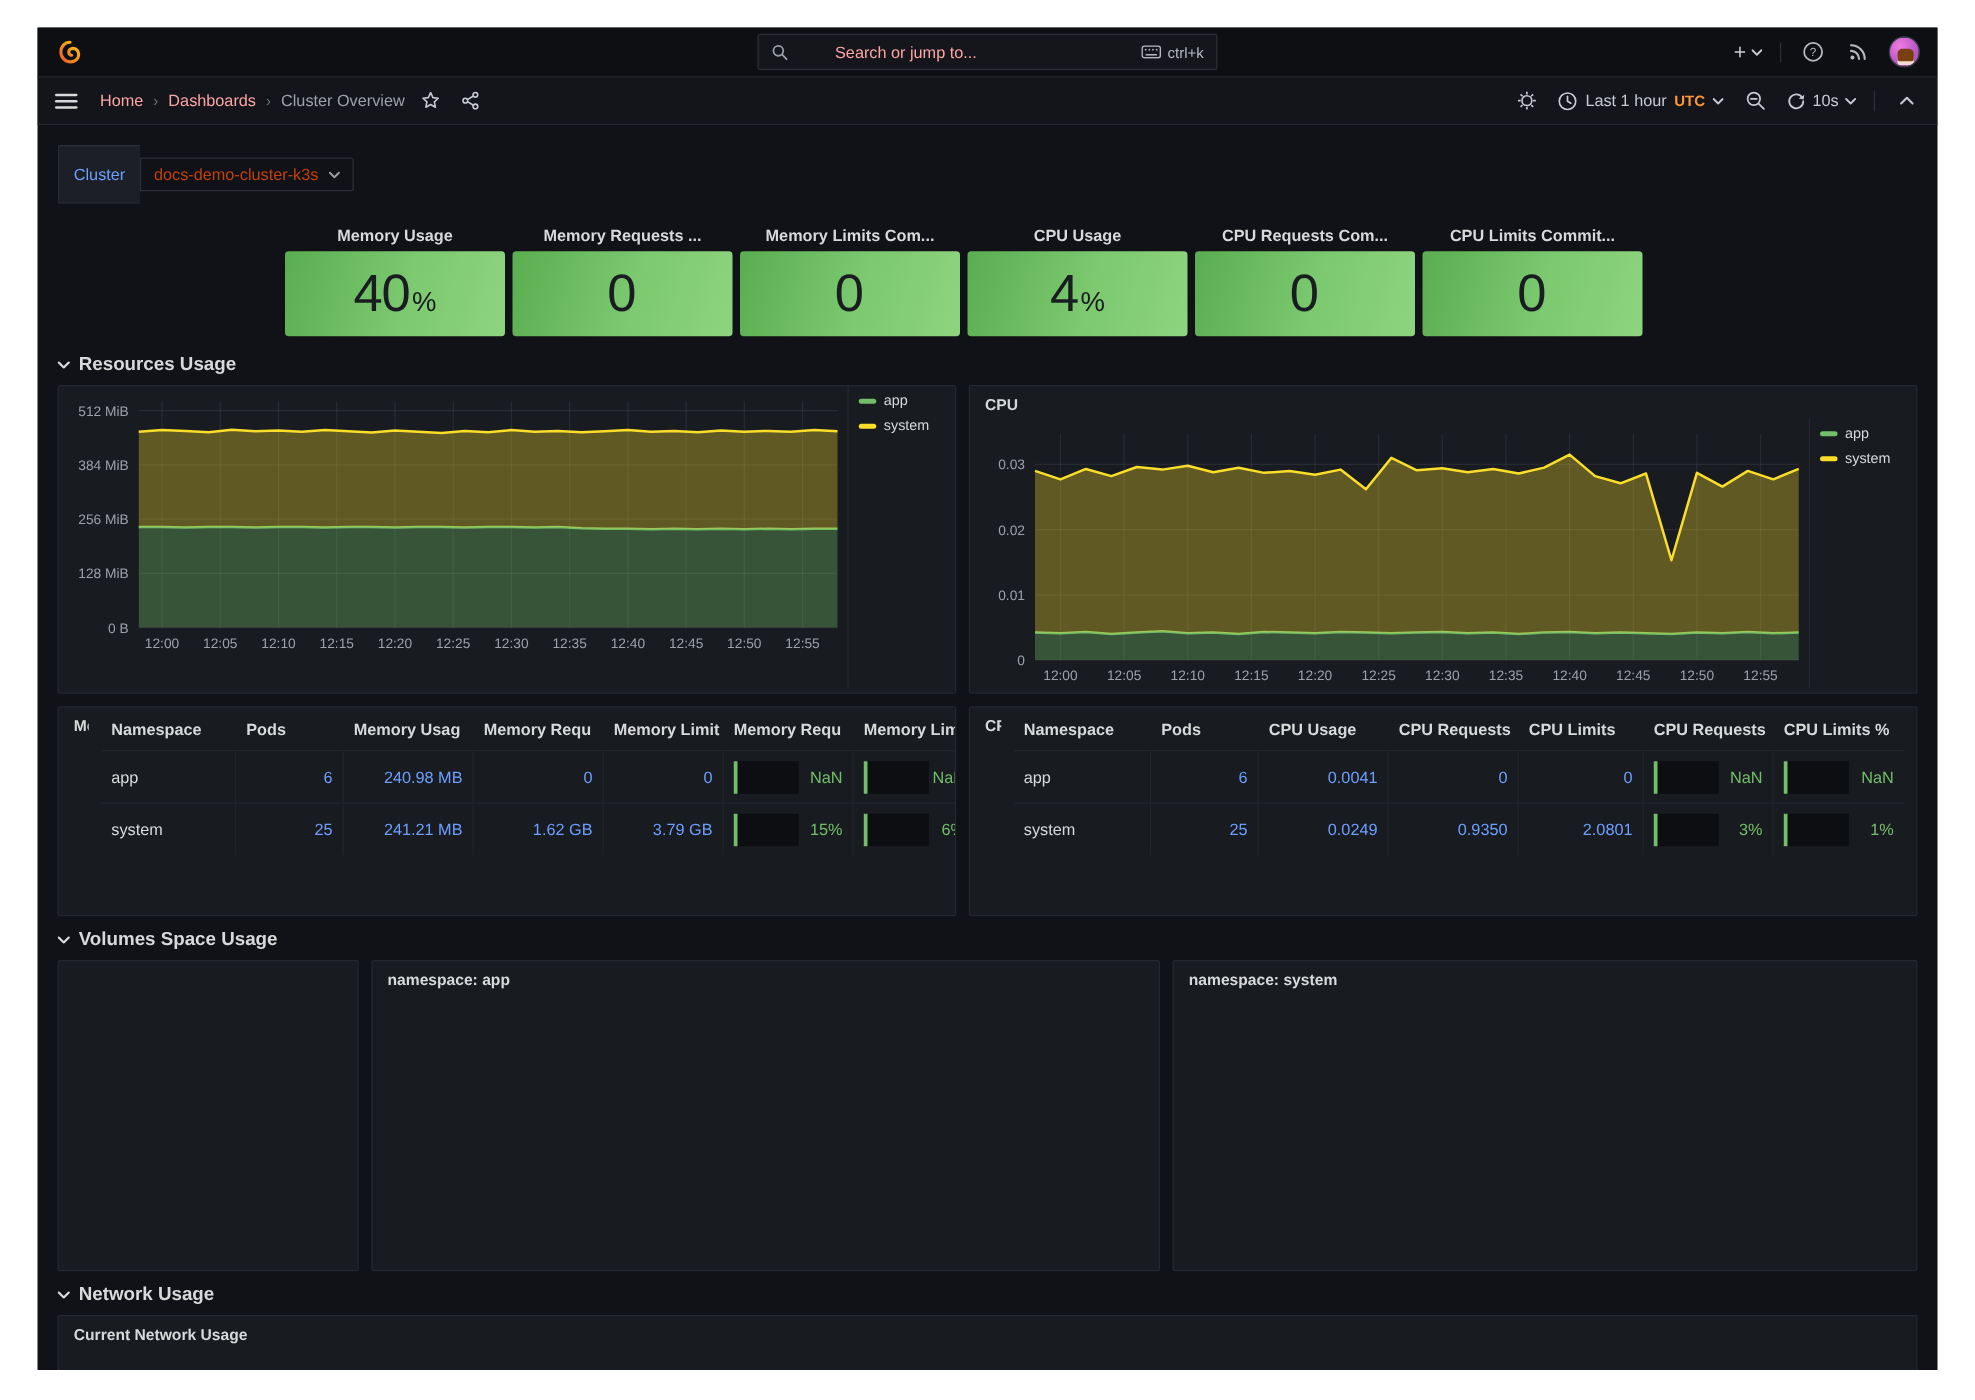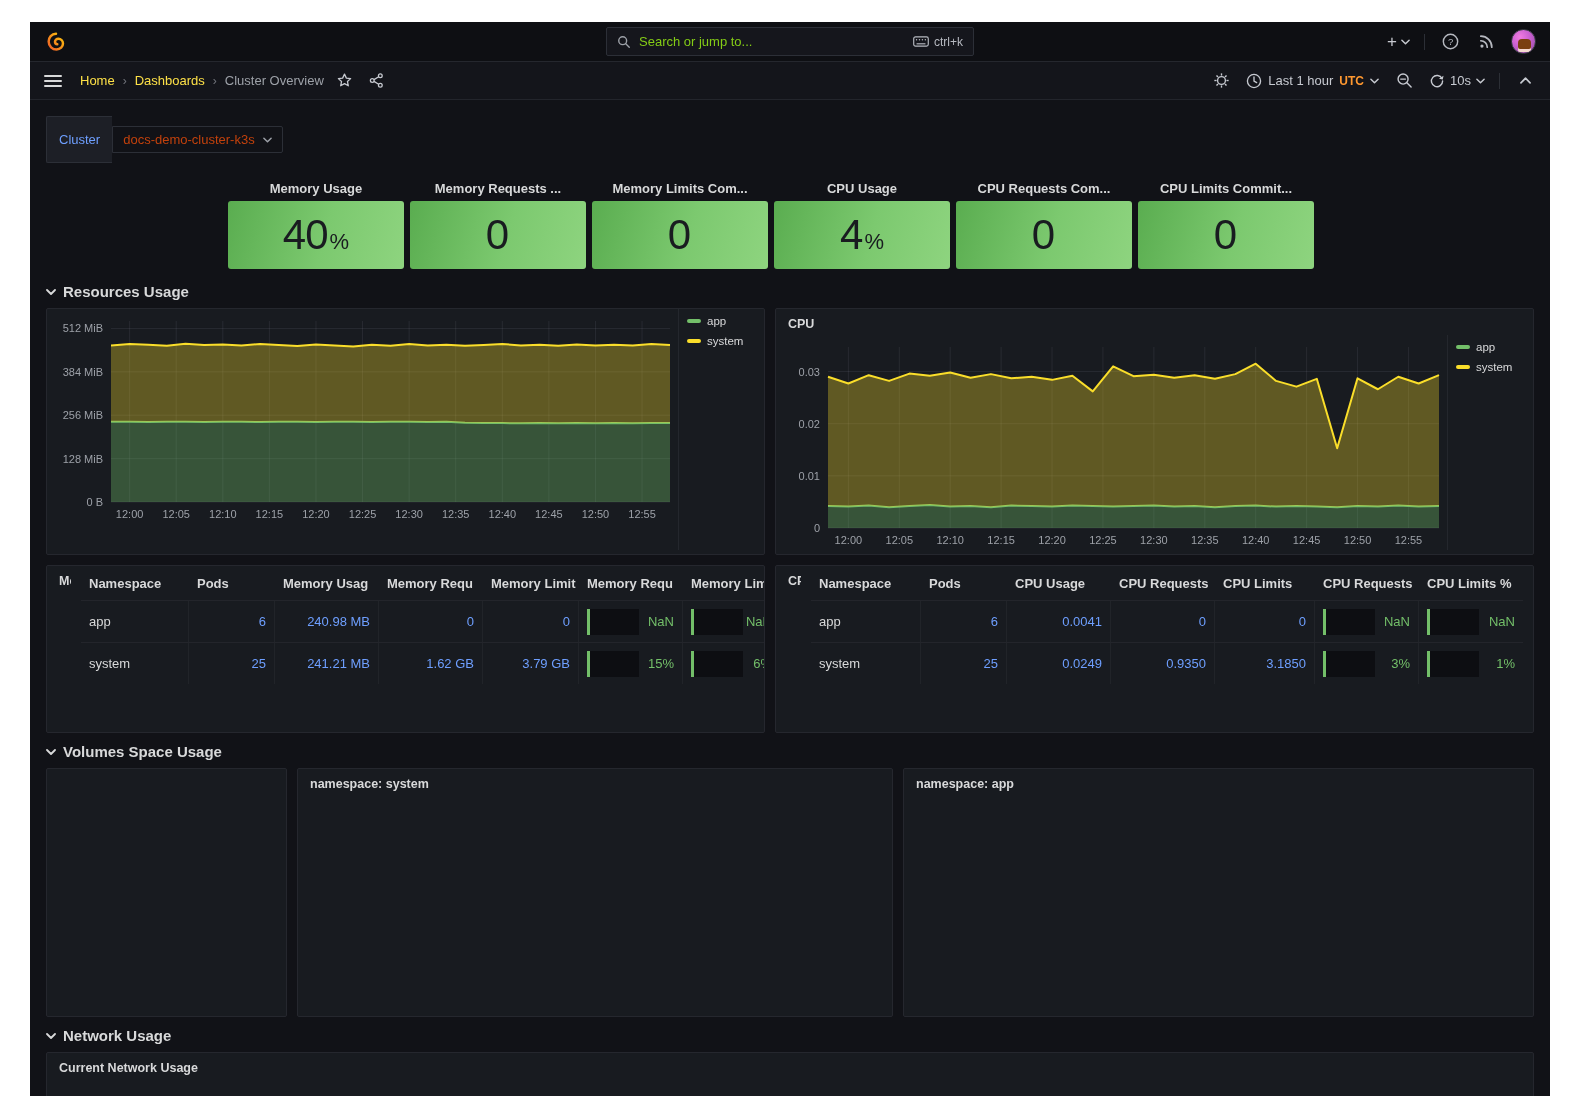--- a/index.html
+++ b/index.html
@@ -5,36 +5,36 @@
   * { margin:0; padding:0; box-sizing:border-box; }
   html,body { background:#ffffff; }
   body { font-family:"Liberation Sans", sans-serif; width:1580px; height:1120px; overflow:hidden; }
   .screen { width:1580px; height:1120px; background:#ffffff; padding:22px 30px 24px 30px; }
   .app { width:1520px; height:1074px; background:#111217; display:flex; flex-direction:column; overflow:hidden; }
 
   
   .topnav { height:40px; background:#0e0f13; border-bottom:1px solid #25272e; display:flex; align-items:center; padding:0 14px; position:relative; flex:none; }
   .logo { width:24px; height:24px; display:flex; align-items:center; justify-content:center; }
   .searchbox { position:absolute; left:576px; width:368px; height:29px; background:#15161c; border:1px solid #2c2f37; border-radius:2px; display:flex; align-items:center; padding:0 10px; gap:8px; color:#8e9197; font-size:13px; }
-  .searchbox .ph { flex:1; color:#84cc16; }
+  .searchbox .ph { flex:1; color:#fca5a5;margin-left:29px; }
   .kbd-hint { display:flex; align-items:center; gap:5px; color:#b6b9c0; font-size:12px; }
   .nav-right { margin-left:auto; display:flex; align-items:center; gap:14px; }
   .plus-group { display:flex; align-items:center; gap:4px; color:#c7cad1; cursor:pointer; }
   .plus-sign { font-size:17px; line-height:1; color:#c7cad1; }
   .vdiv { width:1px; height:16px; background:#2c2f36; }
   .icon-btn { display:flex; align-items:center; justify-content:center; width:22px; height:22px; cursor:pointer; }
   .avatar { width:25px; height:25px; border-radius:50%; background:radial-gradient(circle at 35% 30%, #f07be0 0%, #c85fd0 45%, #8f4ba0 100%); border:1px solid #3a3d45; position:relative; overflow:hidden; cursor:pointer; }
   .avatar:after { content:""; position:absolute; left:6px; top:9px; width:13px; height:10px; background:#7a3f10; border-radius:4px 4px 2px 2px; box-shadow:0 3px 0 rgba(255,240,210,.85); }
 
   
   .toolbar { height:38px; background:#14151b; border-bottom:1px solid #23252c; display:flex; align-items:center; padding:0 14px; gap:10px; flex:none; }
   .hamburger { width:18px; display:flex; flex-direction:column; gap:3px; cursor:pointer; padding:2px 0; }
   .hamburger span { height:2px; background:#d8d9da; border-radius:1px; }
   .crumbs { display:flex; align-items:center; gap:8px; font-size:13px; margin-left:8px; }
-  .crumb { color:#fde047; cursor:pointer; }
+  .crumb { color:#fca5a5; cursor:pointer; }
   .crumb.current { color:#9da1a8; cursor:default; }
   .crumb-sep { color:#6f727a; font-size:12px; }
   .tb-right { margin-left:auto; display:flex; align-items:center; gap:14px; color:#c7cad1; font-size:13px; }
   .timepick { display:flex; align-items:center; gap:6px; cursor:pointer; }
   .tz { color:#ff9830; font-weight:700; font-size:12px; }
   .refresh-group { display:flex; align-items:center; gap:5px; cursor:pointer; }
 
   
   .canvas { flex:1; padding:10px 16px 0 16px; overflow:hidden; position:relative; }
 
@@ -492,21 +492,21 @@
                     <span class="gbar"></span>
                   </span>
                   <span class="gval">NaN</span>
                 </div>
               </div>
               <div class="tr body-row">
                 <div class="td cname al" style="width: 110px; flex: 0 0 auto;">system</div>
                 <div class="td cnum ar" style="width: 86px; flex: 0 0 auto;">25</div>
                 <div class="td cnum ar" style="width: 104px; flex: 0 0 auto;">0.0249</div>
                 <div class="td cnum ar" style="width: 104px; flex: 0 0 auto;">0.9350</div>
-                <div class="td cnum ar" style="width: 100px; flex: 0 0 auto;">3.1850</div>
+                <div class="td cnum ar" style="width: 100px; flex: 0 0 auto;">2.0801</div>
                 <div class="td" style="width: 104px; flex: 0 0 auto;">
                   <span class="gbox">
                     <span class="gbar"></span>
                   </span>
                   <span class="gval">3%</span>
                 </div>
                 <div class="td" style="width: 104px; flex: 0 0 auto;">
                   <span class="gbox">
                     <span class="gbar"></span>
                   </span>
@@ -519,25 +519,25 @@
 
       <div class="section-hdr">
         <svg viewBox="0 0 10 6" width="10" height="6">
             <polyline points="1,1 5,5 9,1" fill="none" stroke="#d8d9da" stroke-width="1.8" stroke-linecap="round" stroke-linejoin="round"></polyline>
           </svg>
         <span>Volumes Space Usage</span>
       </div>
 
       <div class="row">
         <div class="panel vol-panel" style="width:241px;"></div>
+        <div class="panel vol-panel" style="flex:1;">
+          <div class="panel-title">namespace: app</div>
+        </div>
         <div class="panel vol-panel" style="width:596px;">
           <div class="panel-title">namespace: system</div>
-        </div>
-        <div class="panel vol-panel" style="flex:1;">
-          <div class="panel-title">namespace: app</div>
         </div>
       </div>
 
       <div class="section-hdr" style="margin-top:4px;">
         <svg viewBox="0 0 10 6" width="10" height="6">
             <polyline points="1,1 5,5 9,1" fill="none" stroke="#d8d9da" stroke-width="1.8" stroke-linecap="round" stroke-linejoin="round"></polyline>
           </svg>
         <span>Network Usage</span>
       </div>
 

